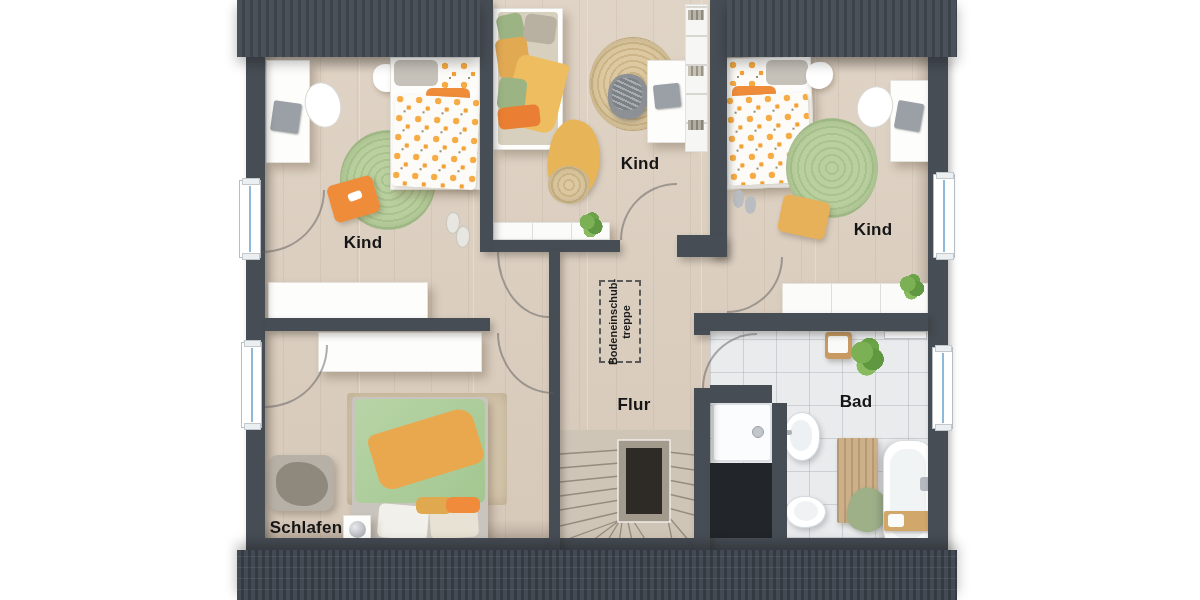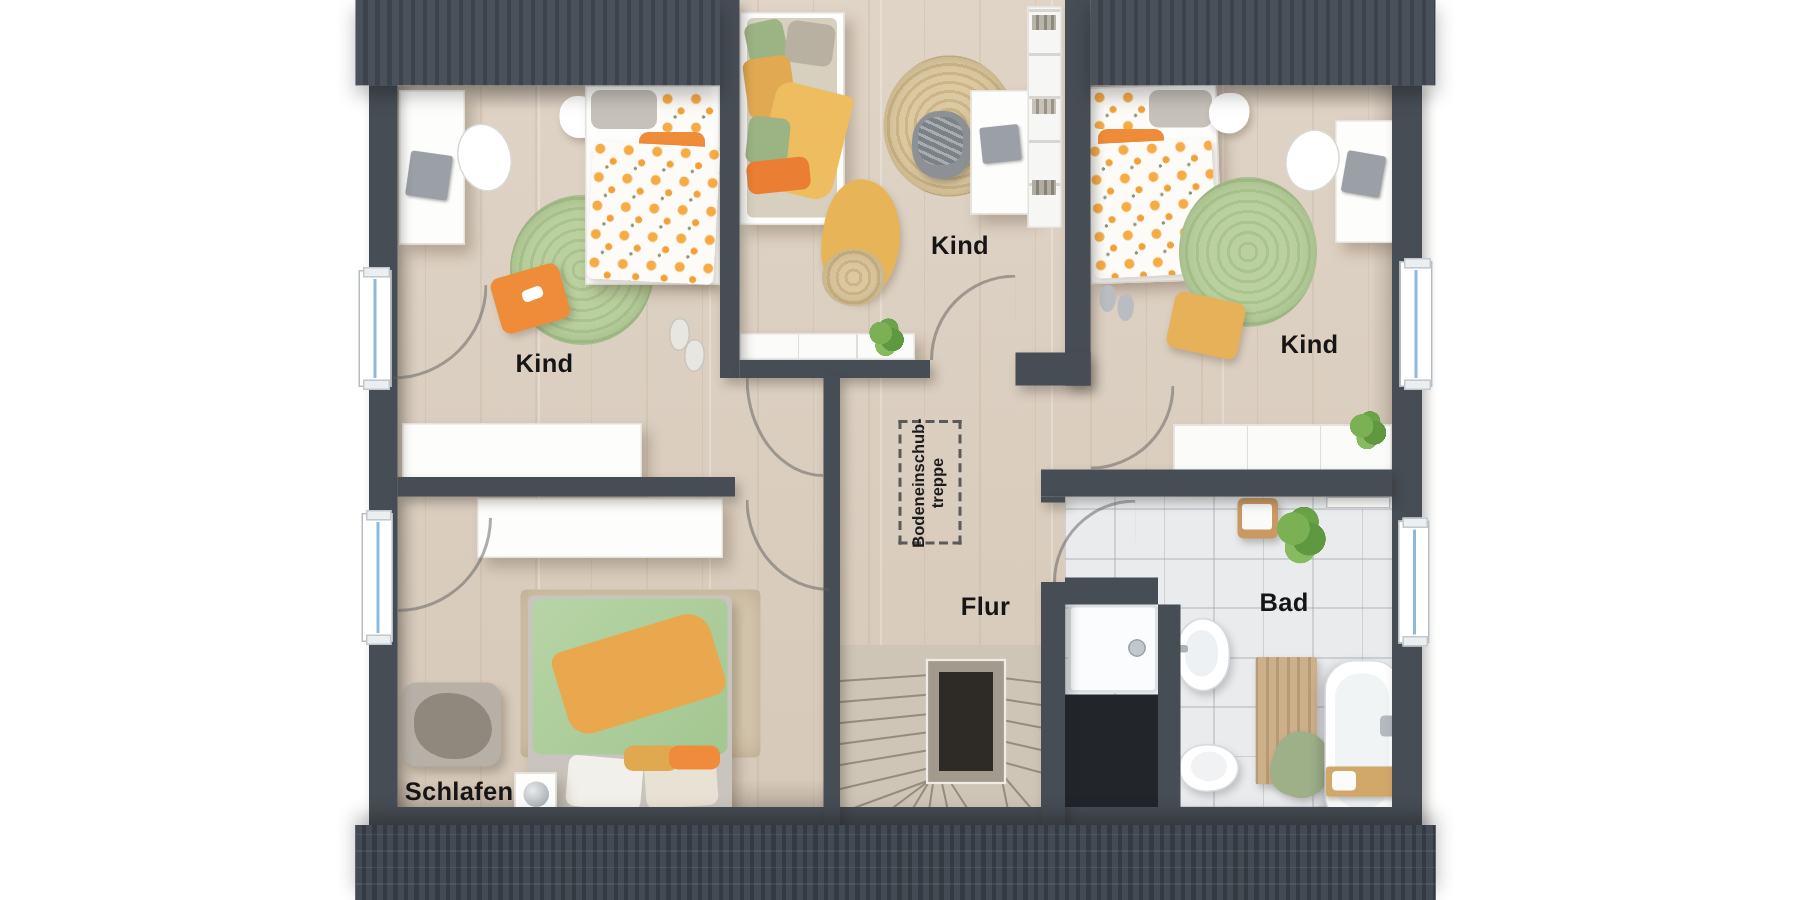--- a/index.html
+++ b/index.html
@@ -250,20 +250,20 @@
   <div class="abs arc arc-bl" style="left:497px;top:252px;width:52px;height:66px;"></div>
   <div class="abs arc arc-bl" style="left:497px;top:333px;width:56px;height:61px;"></div>
   <div class="abs arc arc-tl" style="left:620px;top:183px;width:57px;height:57px;"></div>
   <div class="abs arc arc-br" style="left:727px;top:257px;width:56px;height:56px;"></div>
   <div class="abs arc arc-tl" style="left:702px;top:333px;width:55px;height:55px;"></div>
 
   <div class="abs rlabel" style="left:363px;top:243px;">Kind</div>
   <div class="abs rlabel" style="left:640px;top:164px;">Kind</div>
   <div class="abs rlabel" style="left:873px;top:230px;">Kind</div>
   <div class="abs rlabel" style="left:306px;top:528px;">Schlafen</div>
-  <div class="abs rlabel" style="left:657px;top:405px;">Flur</div>
+  <div class="abs rlabel" style="left:634px;top:405px;">Flur</div>
   <div class="abs rlabel" style="left:856px;top:402px;">Bad</div>
 
   <div class="abs band-top" style="left:237px;top:0;width:243px;height:57px;"></div>
   <div class="abs band-top" style="left:727px;top:0;width:230px;height:57px;"></div>
   <div class="abs band-bottom" style="left:237px;top:550px;width:720px;height:50px;"></div>
 
 </div>
 
 </body></html>

